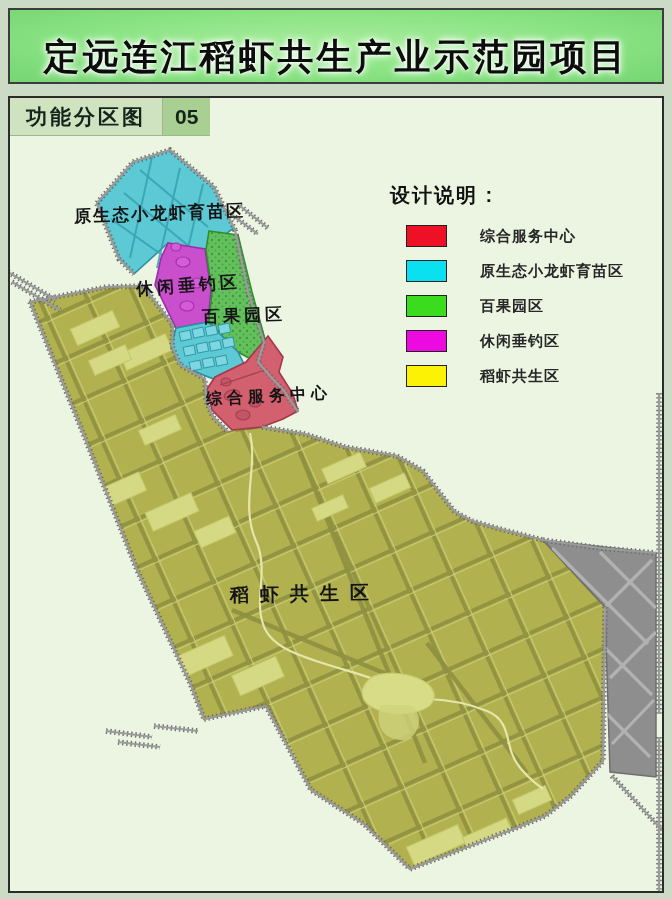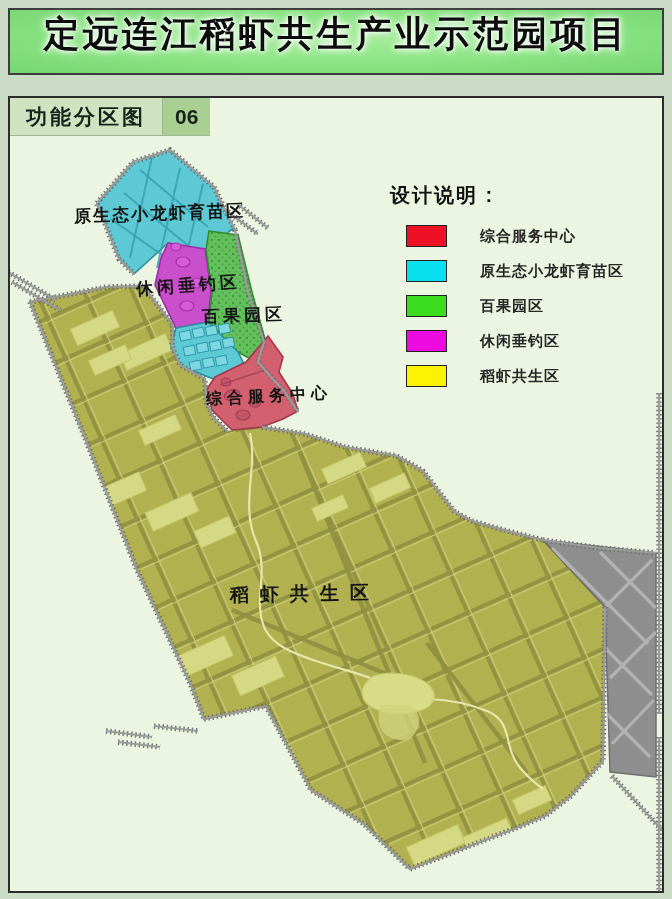--- a/index.html
+++ b/index.html
@@ -1,22 +1,22 @@
 <!DOCTYPE html>
 <html><head>
 <meta charset="utf-8">
 <style>
   html,body{margin:0;padding:0;background:#ccdbc5;}
   #page{position:relative;width:672px;height:899px;background:#ccdbc5;overflow:hidden;
         font-family:"Liberation Sans","DejaVu Sans",sans-serif;}
   
-  #banner{position:absolute;left:8px;top:8px;width:656px;height:67px;box-sizing:border-box;
+  #banner{position:absolute;left:8px;top:8px;width:656px;height:76px;box-sizing:border-box;
           border:2px solid #3c3c3c;
           background:radial-gradient(ellipse at 50% 45%, #a6ec9b 0%, #8ae383 55%, #76d572 100%);
-          display:flex;align-items:flex-start;justify-content:center;}
+          display:flex;align-items:flex-end;justify-content:center;}
   #banner .title{font-family:"Liberation Serif","DejaVu Serif",serif;font-weight:bold;
           font-size:36px;letter-spacing:3px;color:#0d0d0d;
           text-shadow:0 0 3px #fff,0 0 6px #fff,0 0 10px #eaffea;}
   
   #panel{position:absolute;left:8px;top:96px;width:656px;height:797px;box-sizing:border-box;
          border:2px solid #2b2b2b;background:#ecf5e2;}
   #maptag{position:absolute;left:0;top:0;height:38px;display:flex;z-index:5;}
   #maptag .tag-label{background:#cfe3c0;border-right:1px solid #9cb78c;border-bottom:1px solid #9cb78c;
          display:flex;align-items:center;padding:0 16px;font-size:21px;font-weight:bold;color:#15241a;letter-spacing:3px;}
   #maptag .tag-num{background:#a9cf92;border-bottom:1px solid #9cb78c;display:flex;align-items:center;
@@ -48,21 +48,21 @@
 <div id="page">
 
   <div id="banner">
     <div class="title">定远连江稻虾共生产业示范园项目</div>
   </div>
 
   <div id="panel">
 
     <div id="maptag">
       <div class="tag-label">功能分区图</div>
-      <div class="tag-num">06</div>
+      <div class="tag-num">05</div>
     </div>
 
     <svg id="mapsvg" width="652" height="793" viewBox="10 98 652 793" xmlns="http://www.w3.org/2000/svg">
       <defs>
         <pattern id="ygrid" width="44" height="44" patternUnits="userSpaceOnUse" patternTransform="rotate(-24)">
           <path d="M0,2 H44 M2,0 V44" stroke="#8d8f3e" stroke-width="4" fill="none"></path>
           <path d="M0,5.5 H44 M5.5,0 V44" stroke="#ccd07a" stroke-width="1.1" fill="none"></path>
         </pattern>
         <pattern id="gdots" width="7" height="7" patternUnits="userSpaceOnUse">
           <circle cx="2" cy="2" r="1.2" fill="#2e8f2e"></circle>

